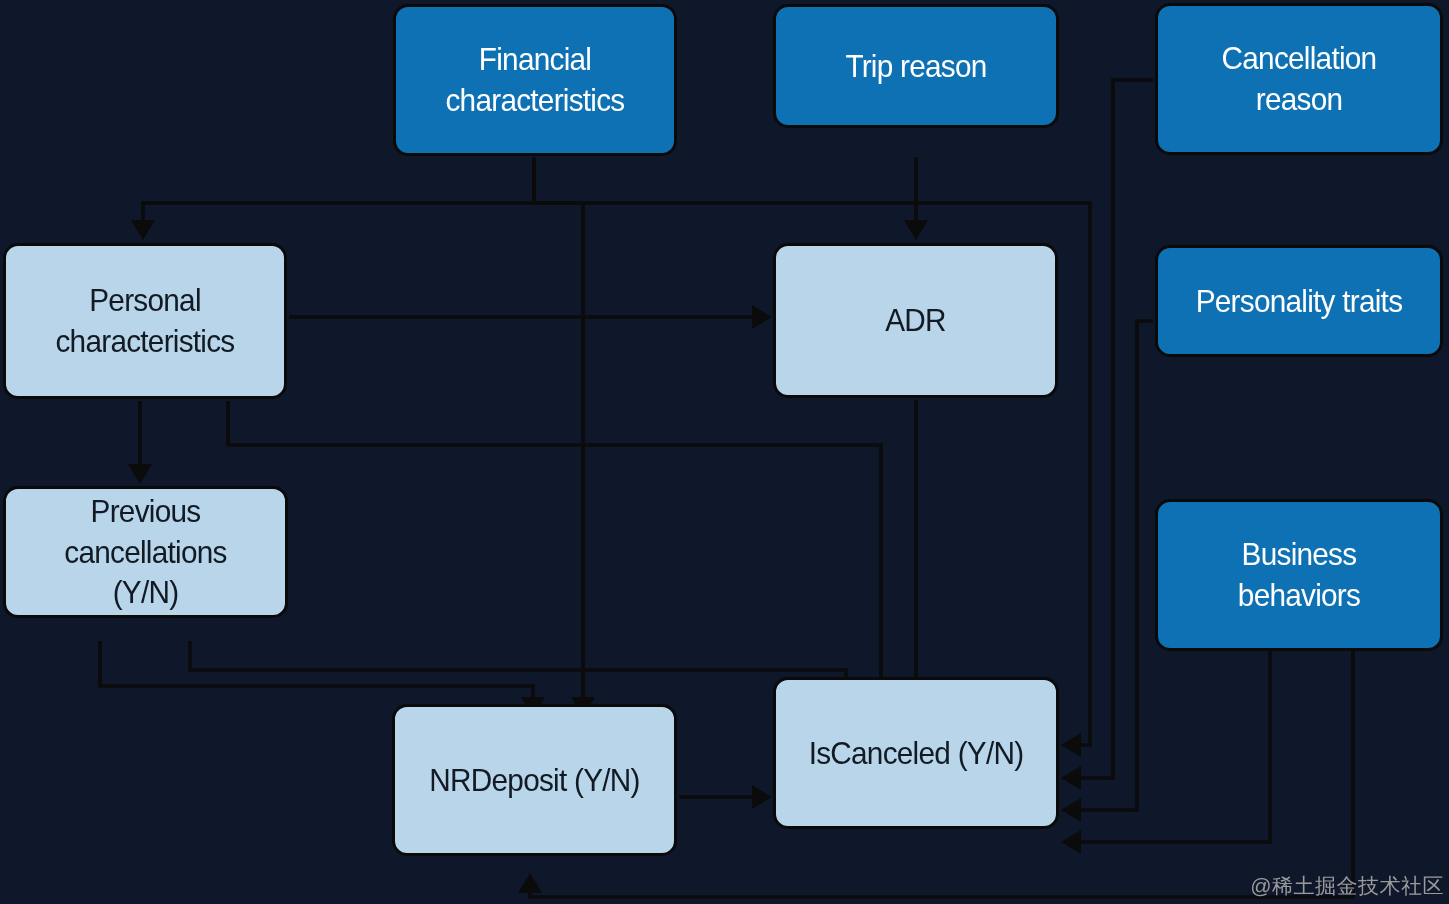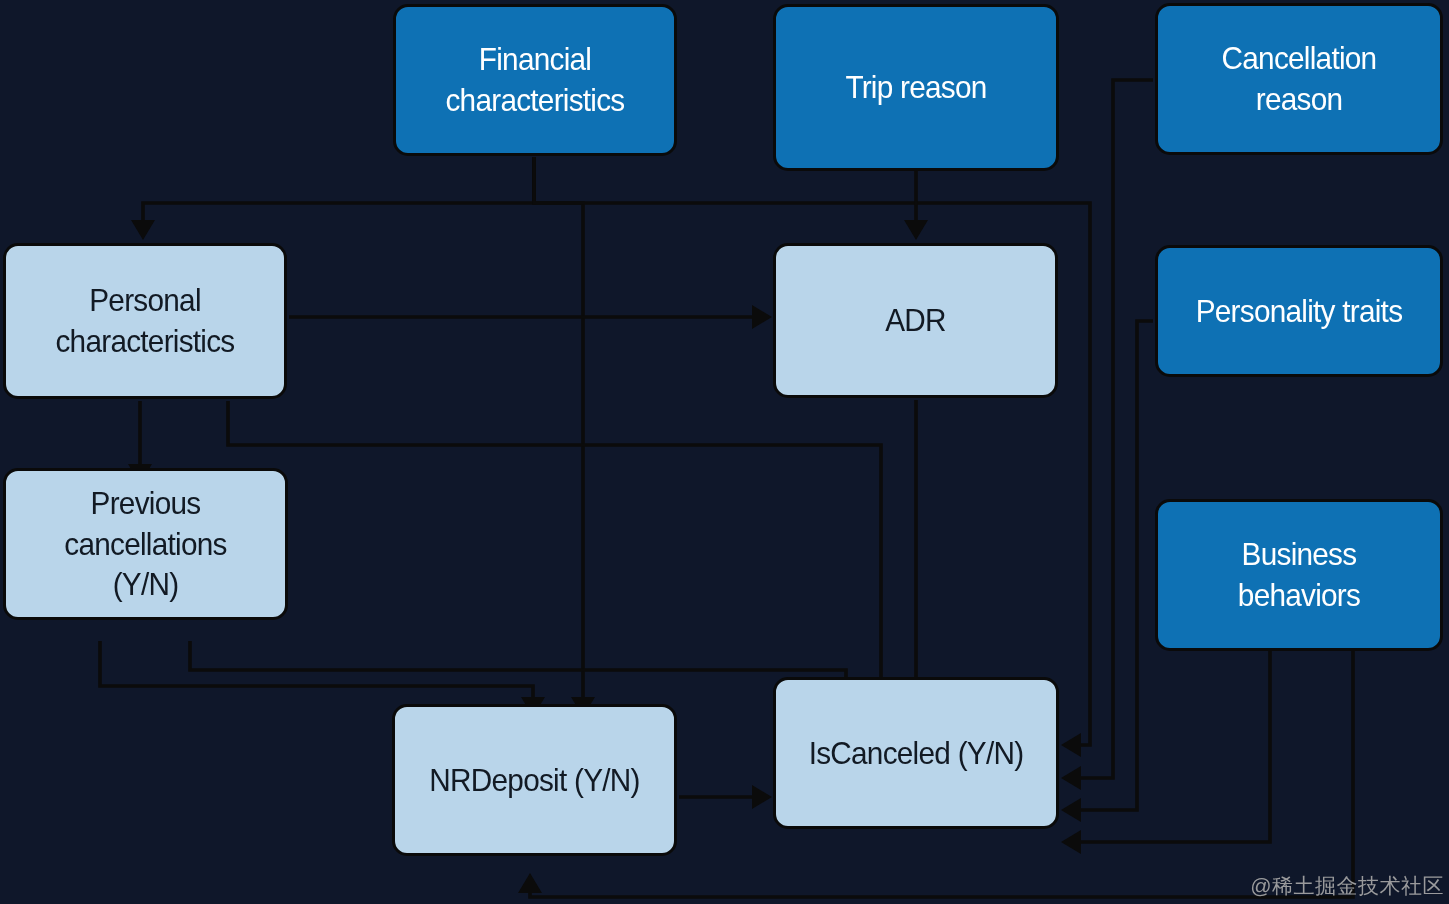--- a/index.html
+++ b/index.html
@@ -45,26 +45,26 @@
     font-size: 32px;
     line-height: 1.28;
     letter-spacing: -0.8px;
     transform: scaleX(0.93);
     transform-origin: center center;
   }
   .node.dark  { background: var(--node-dark, #0e71b4); color: var(--text-dark-node, #ffffff); }
   .node.light { background: var(--node-light, #b9d5ea); color: var(--text-light-node, #121a24); }
 
   .n-financial   { left: 393px;  top: 4px;   width: 284px; height: 152px; }
-  .n-trip        { left: 773px;  top: 4px;   width: 286px; height: 167px; }
+  .n-trip        { left: 773px;  top: 4px;   width: 286px; height: 124px; }
   .n-cancellation{ left: 1155px; top: 3px;   width: 288px; height: 152px; align-items: center; }
   .n-personal    { left: 3px;    top: 243px; width: 284px; height: 156px; }
   .n-adr         { left: 773px;  top: 243px; width: 285px; height: 155px; }
-  .n-personality { left: 1155px; top: 245px; width: 288px; height: 132px; text-align: center; }
-  .n-previous    { left: 3px;    top: 468px; width: 285px; height: 152px; }
+  .n-personality { left: 1155px; top: 245px; width: 288px; height: 112px; text-align: center; }
+  .n-previous    { left: 3px;    top: 486px; width: 285px; height: 132px; }
   .n-business    { left: 1155px; top: 487px; width: 288px; height: 152px; margin-top: 12px; }
   .n-nrdeposit   { left: 392px;  top: 704px; width: 285px; height: 152px; }
   .n-iscanceled  { left: 773px;  top: 677px; width: 286px; height: 152px; }
 
   .watermark {
     position: absolute;
     right: 5px;
     bottom: 4px;
     font-size: 21px;
     color: #a6a6a6;

